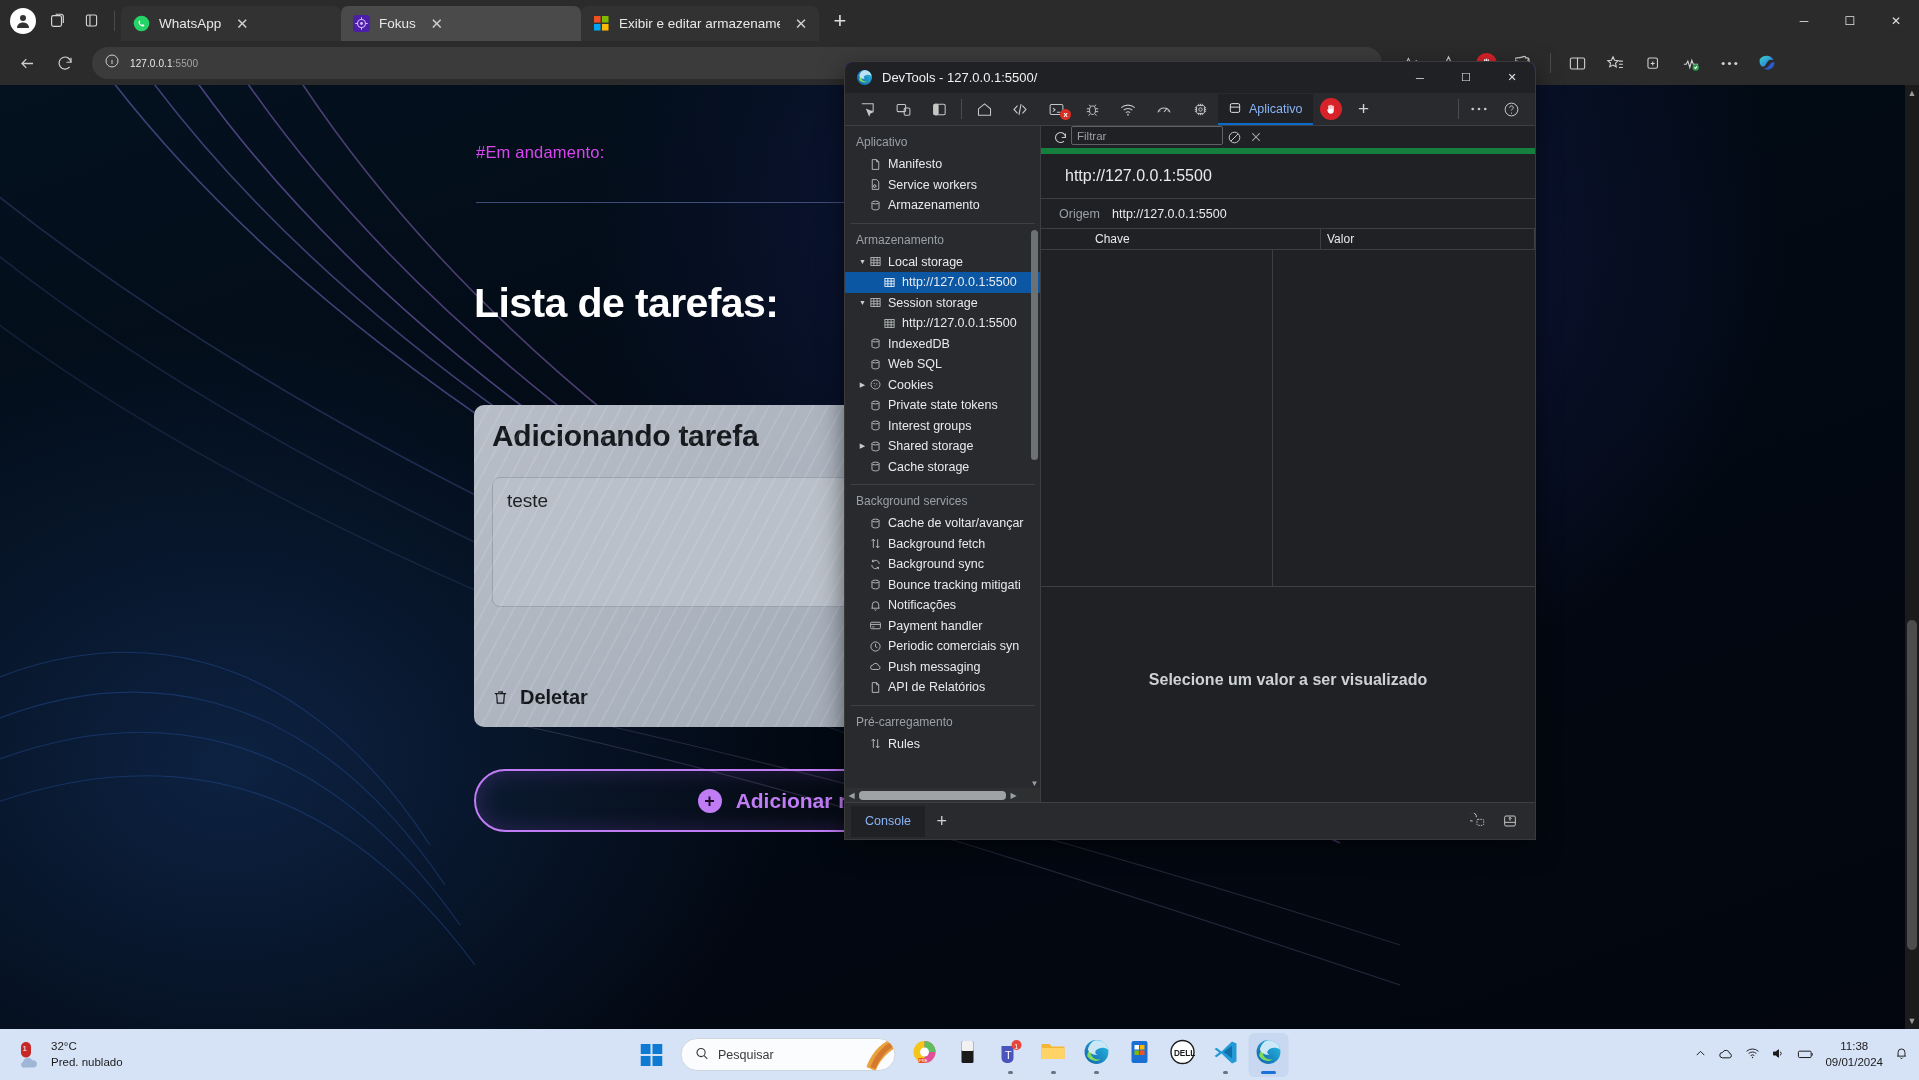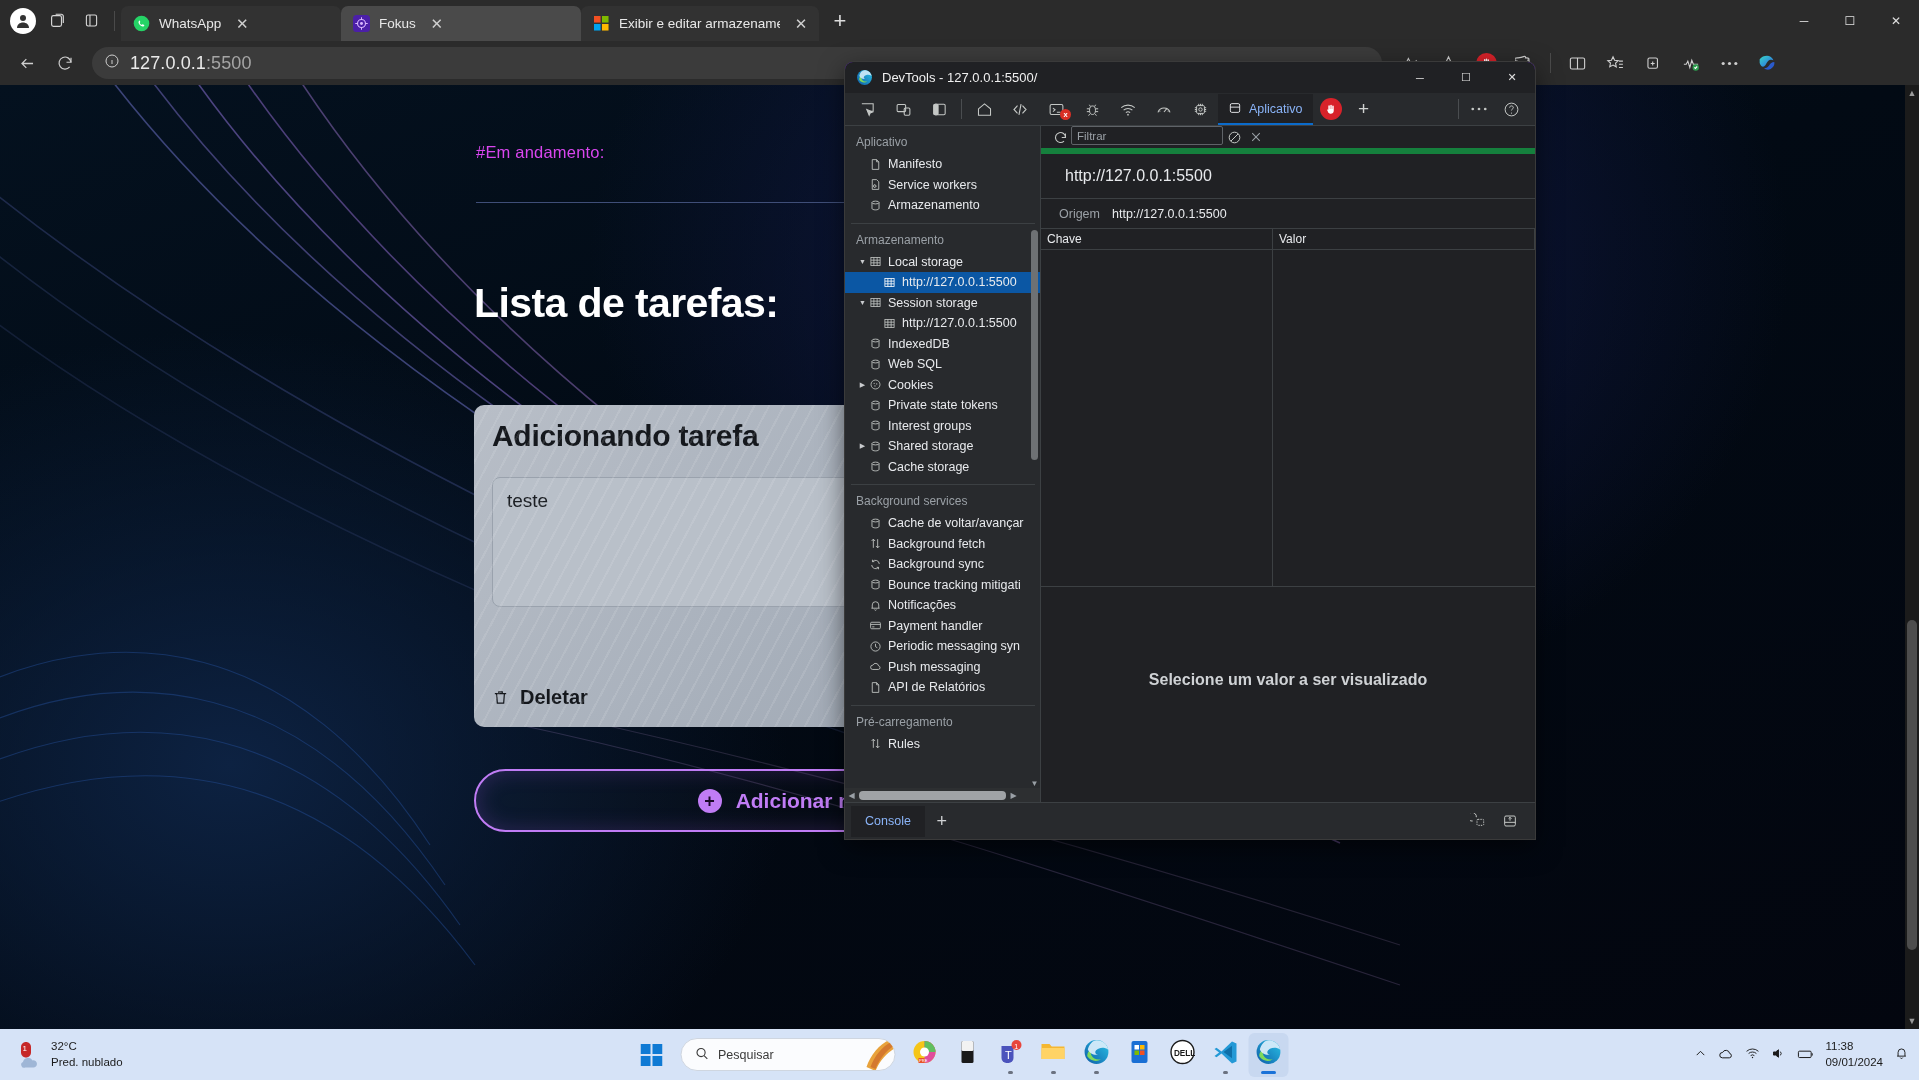--- a/index.html
+++ b/index.html
@@ -50,21 +50,21 @@
   .winctl div { width: 46px; height: 41px; display:flex;align-items:center;justify-content:center; color:#e0e0e0; font-size: 12px;}
 
   
   .addrbar { height: 44px; background: #2b2b2b; display:flex; align-items:center; padding: 0 10px; gap: 4px;}
   .nav-btn { width:34px;height:34px;display:flex;align-items:center;justify-content:center;color:#cfcfcf; border-radius:4px;}
   .omnibox {
     flex: 1 1 auto; height: 32px; background: #3b3b3b; border-radius: 16px;
     display:flex; align-items:center; padding: 0 12px; gap: 10px; margin-left: 6px;
     max-width: 1290px;
   }
-  .omnibox .url { font-size: 18px; color:#e9e9e9; letter-spacing:.1px;}
+  .omnibox .url { font-size: 10px; color:#e9e9e9; letter-spacing:.1px;}
   .omnibox .url .port { color:#a5a5a5; }
   .addr-right { display:flex; align-items:center; gap:2px; margin-left: 6px;}
   .addr-right .nav-btn { width:36px; }
   .ext-red {
     width:21px;height:21px;border-radius:50%; background:#d8222a;
     display:flex;align-items:center;justify-content:center;
   }
 
   
   .viewport {
@@ -201,21 +201,21 @@
   }
   .filterbox::placeholder { color:#9aa0a6; }
   .origin-head { height:45px; display:flex; align-items:center; padding-left:24px; font-size:16px; color:#e8eaed; border-bottom:1px solid #3c4043;}
   .origin-row { height:30px; display:flex; align-items:center; gap:12px; padding-left:6px; font-size:12.5px; border-bottom:1px solid #3c4043;}
   .origin-row .k { color:#9aa0a6; }
   .origin-row .v { color:#e8eaed; }
 
   .tbl { position:relative; }
   .tbl-head { height:21px; display:flex; font-size:12px; color:#e8eaed; border-bottom:1px solid #3c4043;}
   .tbl-head .c { padding:3px 0 0 6px; border-right:1px solid #3c4043;}
-  .tbl-head .c1 { width:232px; }
+  .tbl-head .c1 { width:232px;margin-left:48px; }
   .tbl-head .c2 { flex:1; }
   .tbl-body { height:336px; display:flex; }
   .tbl-body .c1 { width:232px; border-right:1px solid #3c4043;}
   .tbl-body .c2 { flex:1; }
   .tbl-foot-line { height:1px; background:#3c4043; }
   .preview-msg {
     position:absolute; left:0; right:0; top:545px; text-align:center;
     font-size:16px; font-weight:700; color:#cfd2d5;
   }
 
@@ -242,21 +242,21 @@
   .searchpill {
     width:215px;height:33px;background:#fbfcfe;border:1px solid #cfd6e0;border-radius:17px;
     display:flex;align-items:center;gap:9px;padding-left:13px; margin:0 6px;
     font-size:12.5px;color:#3a3a3a; position:relative; overflow:hidden;
   }
   .tbapp { width:40px;height:44px;display:flex;align-items:flex-start;justify-content:center;position:relative;padding-top:6px;}
   .tbapp .dot { position:absolute; bottom:3px; left:50%; transform:translateX(-50%); width:5px;height:3px;border-radius:2px;background:#6b7280;}
   .tbapp.active { background:#c8d8f0; border-radius:6px; }
   .tbapp.active .dot { width:15px; background:#1a72d8; }
   .tb-right { position:absolute; right:10px; display:flex; align-items:center; gap:11px; color:#1b1b1b;}
-  .tb-right .clock { font-size:11.5px; line-height:1.35; text-align:left;}
+  .tb-right .clock { font-size:11.5px; line-height:1.35; text-align:center;}
   .tray { display:flex; align-items:center; gap:11px; }
 </style>
 </head>
 <body>
 
 <div class="screen">
 
   <div class="browser">
 
     <div class="tabstrip">
@@ -838,21 +838,21 @@
             <span class="tl">Payment handler</span>
           </div>
           <div class="tree-row">
             <span class="tw"></span>
             <span class="ti">
               <svg width="13" height="13" viewBox="0 0 24 24" fill="none" stroke="#c4c7c5" stroke-width="1.6">
                   <circle cx="12" cy="12" r="8.5"></circle>
                   <path d="M12 7v5.3l3.4 2"></path>
                 </svg>
             </span>
-            <span class="tl">Periodic messaging syn</span>
+            <span class="tl">Periodic comerciais syn</span>
           </div>
           <div class="tree-row">
             <span class="tw"></span>
             <span class="ti">
               <svg width="13" height="13" viewBox="0 0 24 24" fill="none" stroke="#c4c7c5" stroke-width="1.6">
                   <path d="M6.8 17.5a4 4 0 01.3-8 5.6 5.6 0 0110.6 1.3 3.4 3.4 0 01-.4 6.7z"></path>
                 </svg>
             </span>
             <span class="tl">Push messaging</span>
           </div>

